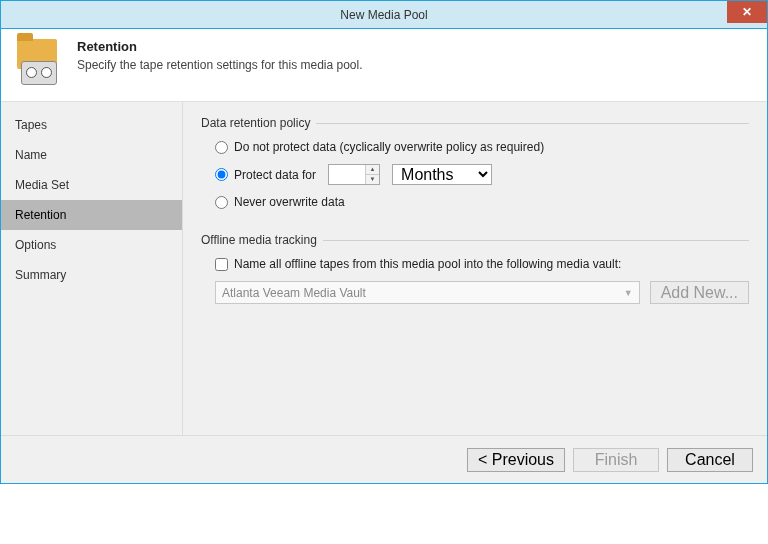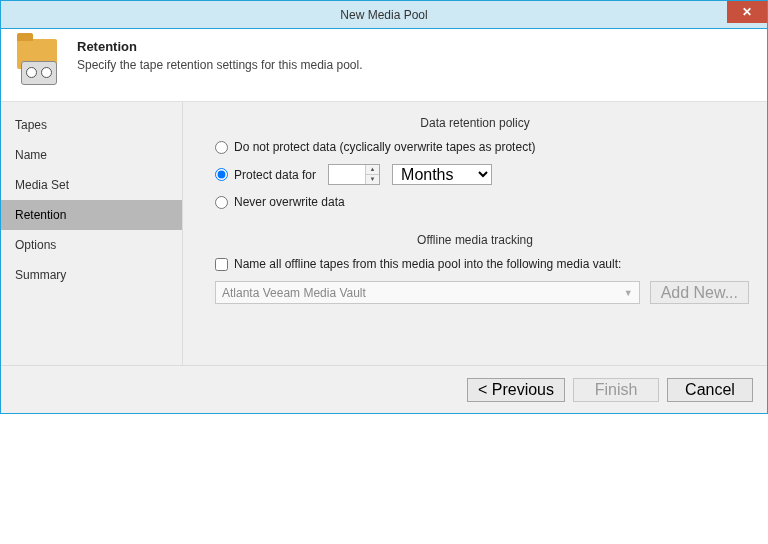--- a/index.html
+++ b/index.html
@@ -5,21 +5,21 @@
   * { box-sizing: border-box; }
   body {
     margin: 0;
     font-family: "Segoe UI", Tahoma, sans-serif;
     font-size: 12px;
     color: #222;
     background: #fff;
   }
   .window {
     width: 768px;
-    height: 414px;
+    height: 484px;
     border: 1px solid #23a3db;
     background: #f0f0f0;
     display: flex;
     flex-direction: column;
     position: relative;
   }
   .titlebar {
     height: 28px;
     background: #cfe9f4;
     border-bottom: 1px solid #23a3db;
@@ -140,21 +140,20 @@
     padding: 14px 18px;
     position: relative;
   }
   .group-label {
     font-size: 12px;
     color: #333;
     position: relative;
     margin-bottom: 10px;
     display: flex;
     align-items: center;
-    flex-direction: column;
   }
   .group-label .line {
     flex: 1;
     height: 1px;
     background: #cfcfcf;
     margin-left: 6px;
   }
   .radio-row, .check-row {
     display: flex;
     align-items: center;
@@ -300,21 +299,21 @@
 
     <div class="content">
 
       <div class="group-label">
         <span>Data retention policy</span>
         <span class="line"></span>
       </div>
 
       <label class="radio-row">
         <input type="radio" name="ret" style="">
-        <span>Do not protect data (cyclically overwrite tapes as protect)</span>
+        <span>Do not protect data (cyclically overwrite policy as required)</span>
       </label>
 
       <div class="radio-row">
         <input type="radio" name="ret" checked="" style="">
         <span>Protect data for</span>
         <span class="num-input">
           <input type="text" value="12" style="">
           <span class="spinners">
             <span class="spin">▲</span>
             <span class="spin">▼</span>

